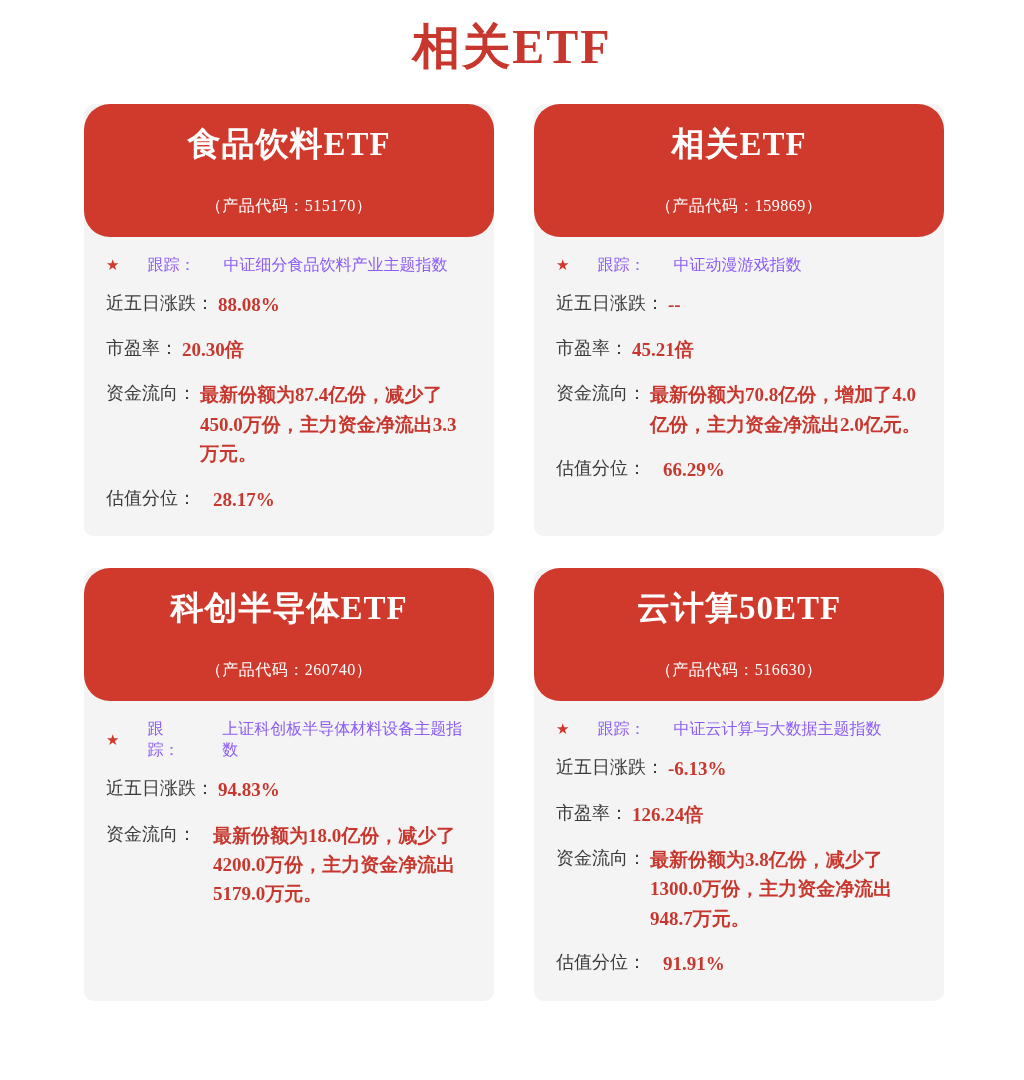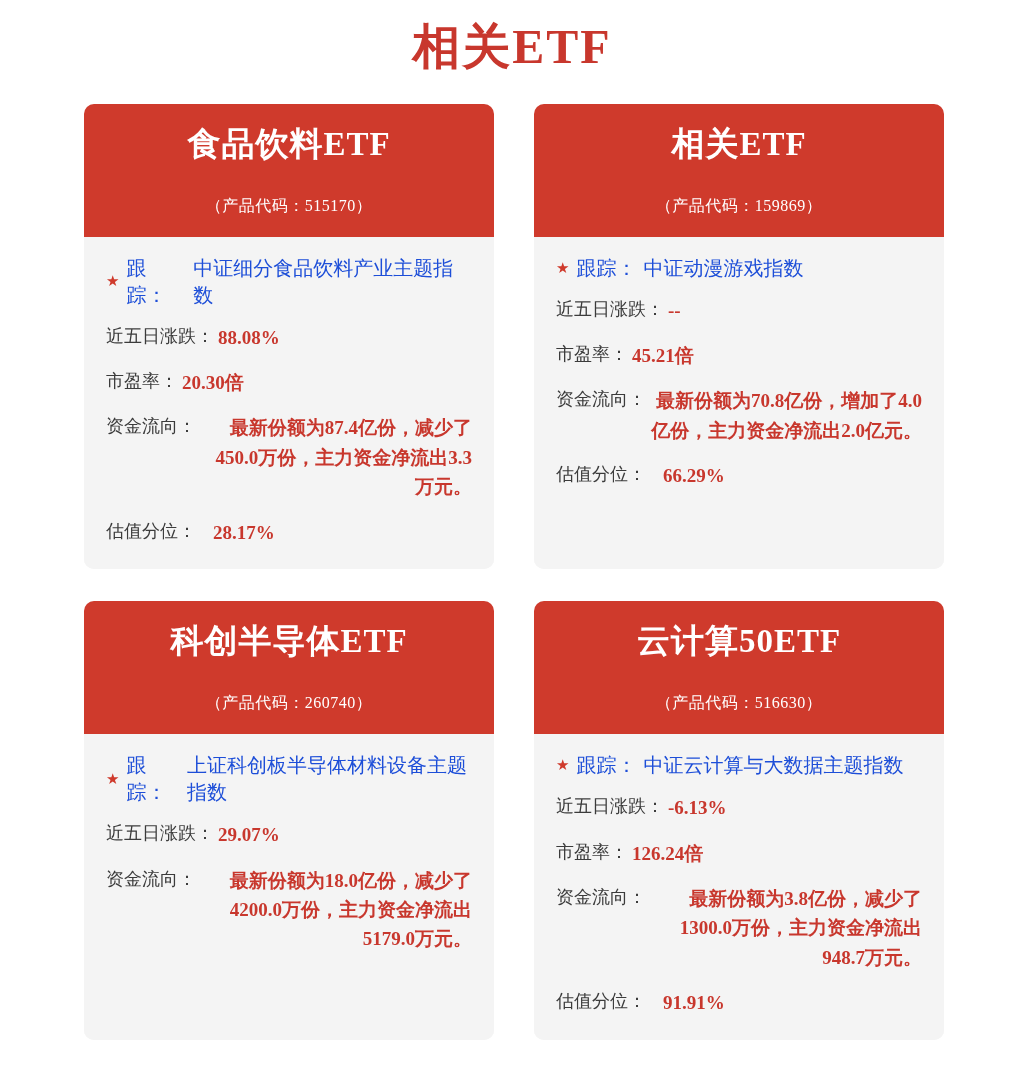--- a/index.html
+++ b/index.html
@@ -40,20 +40,21 @@
     overflow: hidden;
     background: #f4f4f4;
     display: flex;
     flex-direction: column;
   }
   .card-head {
     background: #cf3a2c;
     color: #ffffff;
     padding: 22px 10px 20px 10px;
     text-align: center;
+    border-radius: 26px;
   }
   .card-name {
     font-size: 33px;
     font-weight: bold;
     line-height: 1.15;
     letter-spacing: 1px;
   }
   .card-code {
     font-size: 16px;
     margin-top: 32px;
@@ -70,22 +71,23 @@
     align-items: center;
     gap: 7px;
     margin-bottom: 14px;
   }
   .star-icon {
     color: #cf3a2c;
     font-size: 15px;
     line-height: 1;
   }
   .track-text {
-    color: #1d4ed8;
-    font-size: 20px;
+    color: #8b5cf6;
+    font-size: 16px;
+    margin-left: 21px;
   }
   .row {
     display: flex;
     align-items: flex-start;
     margin-bottom: 16px;
   }
   .row:last-child { margin-bottom: 0; gap: 13px; }
   .row-label {
     color: #3b3b3b;
     font-size: 18px;
@@ -94,21 +96,20 @@
   }
   .row-value {
     color: #c8372d;
     font-size: 19px;
     font-weight: bold;
     line-height: 1.55;
     margin-left: 4px;
   }
   .row-value.block {
     flex: 1;
-    text-align: right;
   }
 </style>
 </head>
 <body>
 
 <div class="page">
 
   <div class="page-title">相关ETF</div>
 
   <div class="grid">
@@ -179,21 +180,21 @@
         <div class="card-code">（产品代码：260740）</div>
       </div>
       <div class="card-body">
         <div class="track-row">
           <span class="star-icon">★</span>
           <span class="track-text">跟踪：</span>
           <span class="track-text">上证科创板半导体材料设备主题指数</span>
         </div>
         <div class="row">
           <span class="row-label">近五日涨跌：</span>
-          <span class="row-value">29.07%</span>
+          <span class="row-value">94.83%</span>
         </div>
         <div class="row">
           <span class="row-label">资金流向：</span>
           <span class="row-value block">最新份额为18.0亿份，减少了4200.0万份，主力资金净流出5179.0万元。</span>
         </div>
       </div>
     </div>
 
     <div class="card">
       <div class="card-head">

